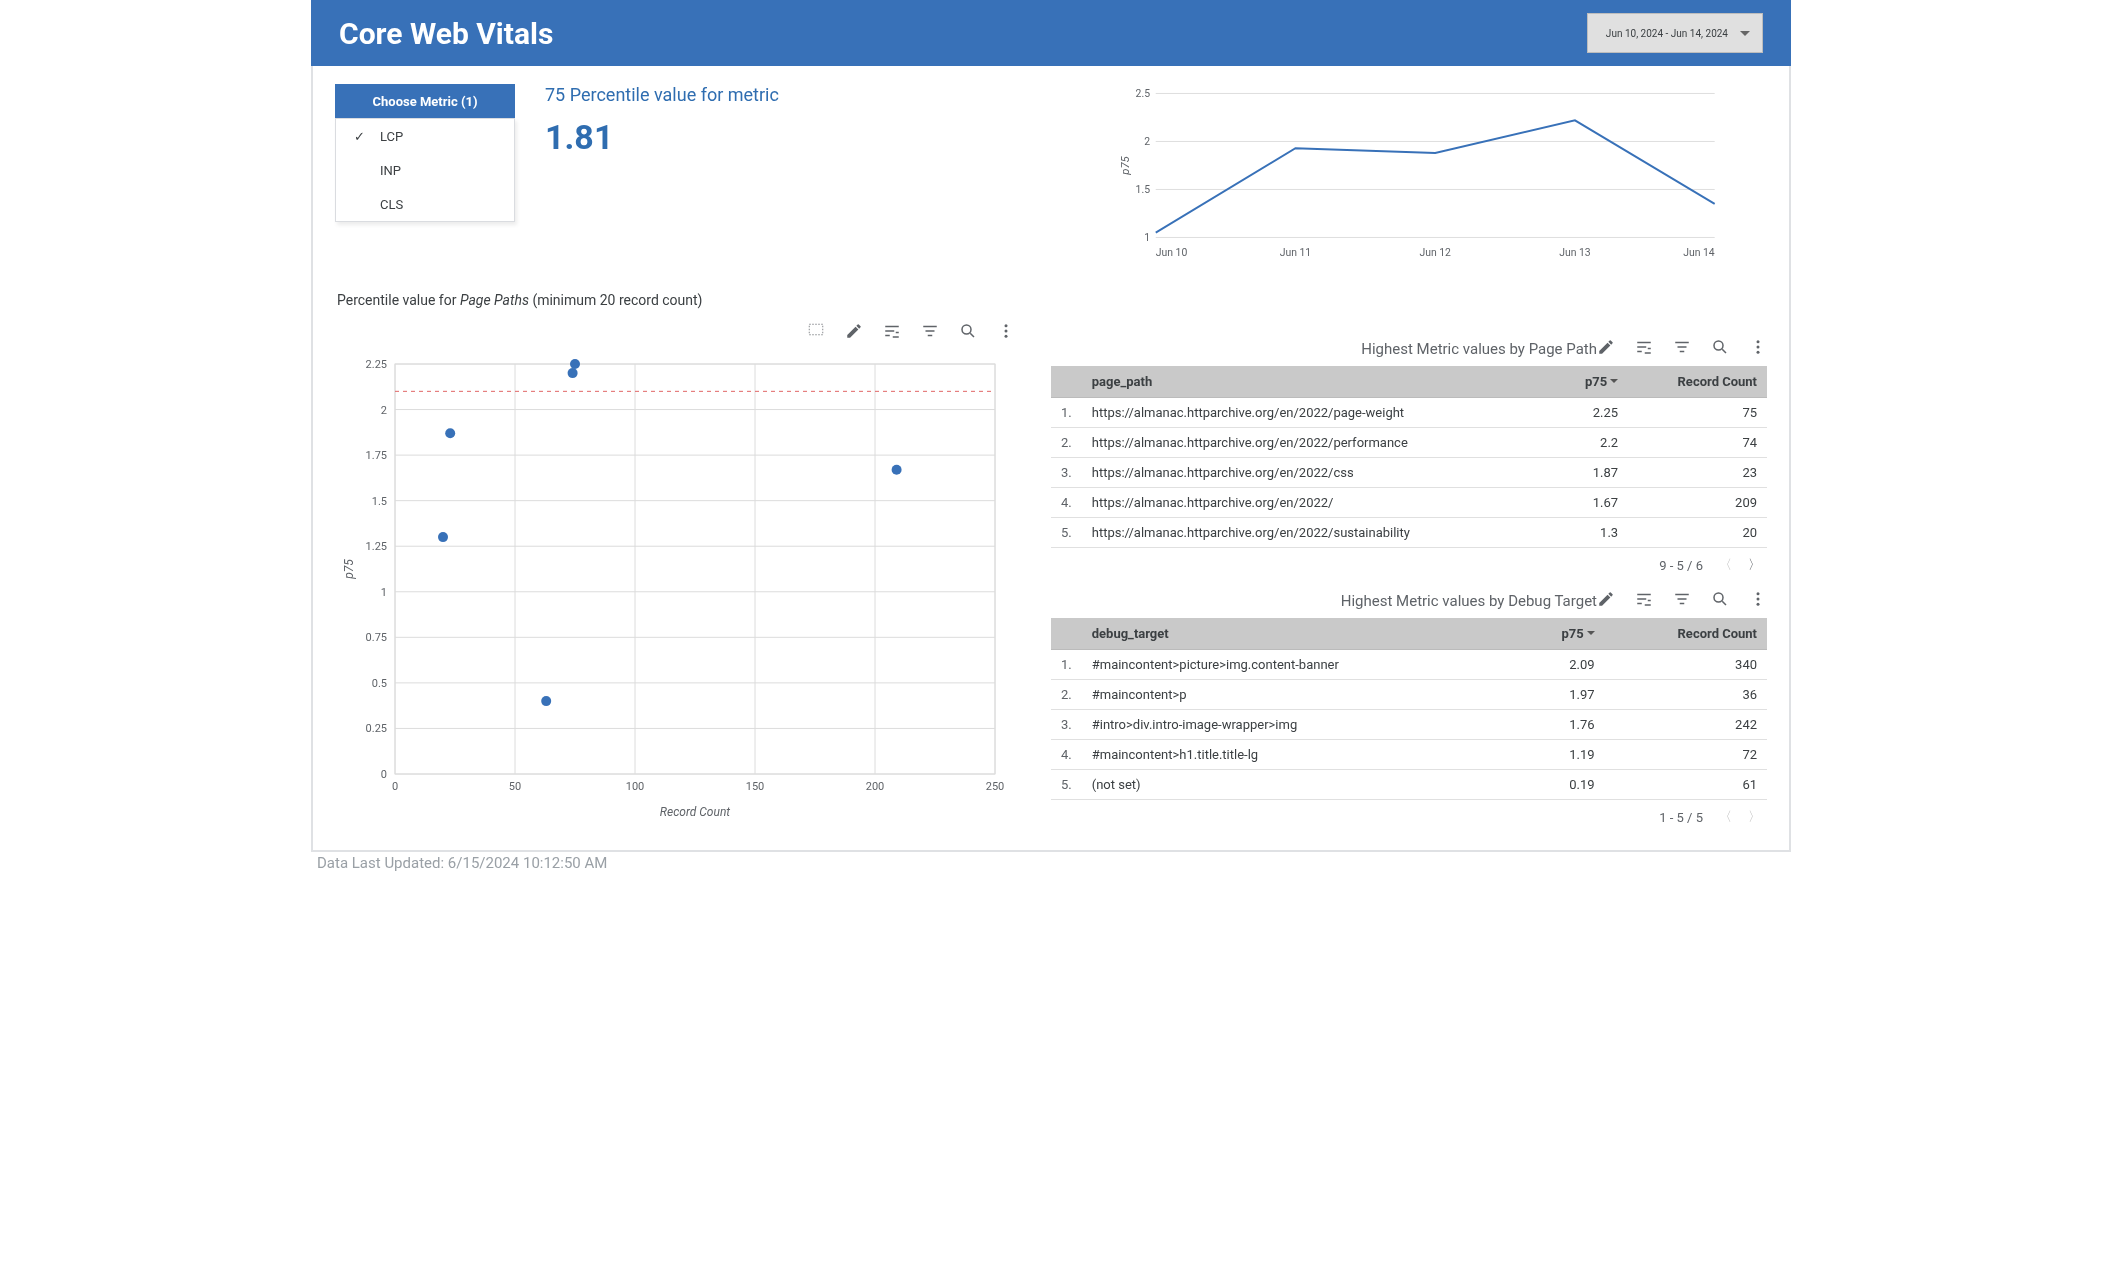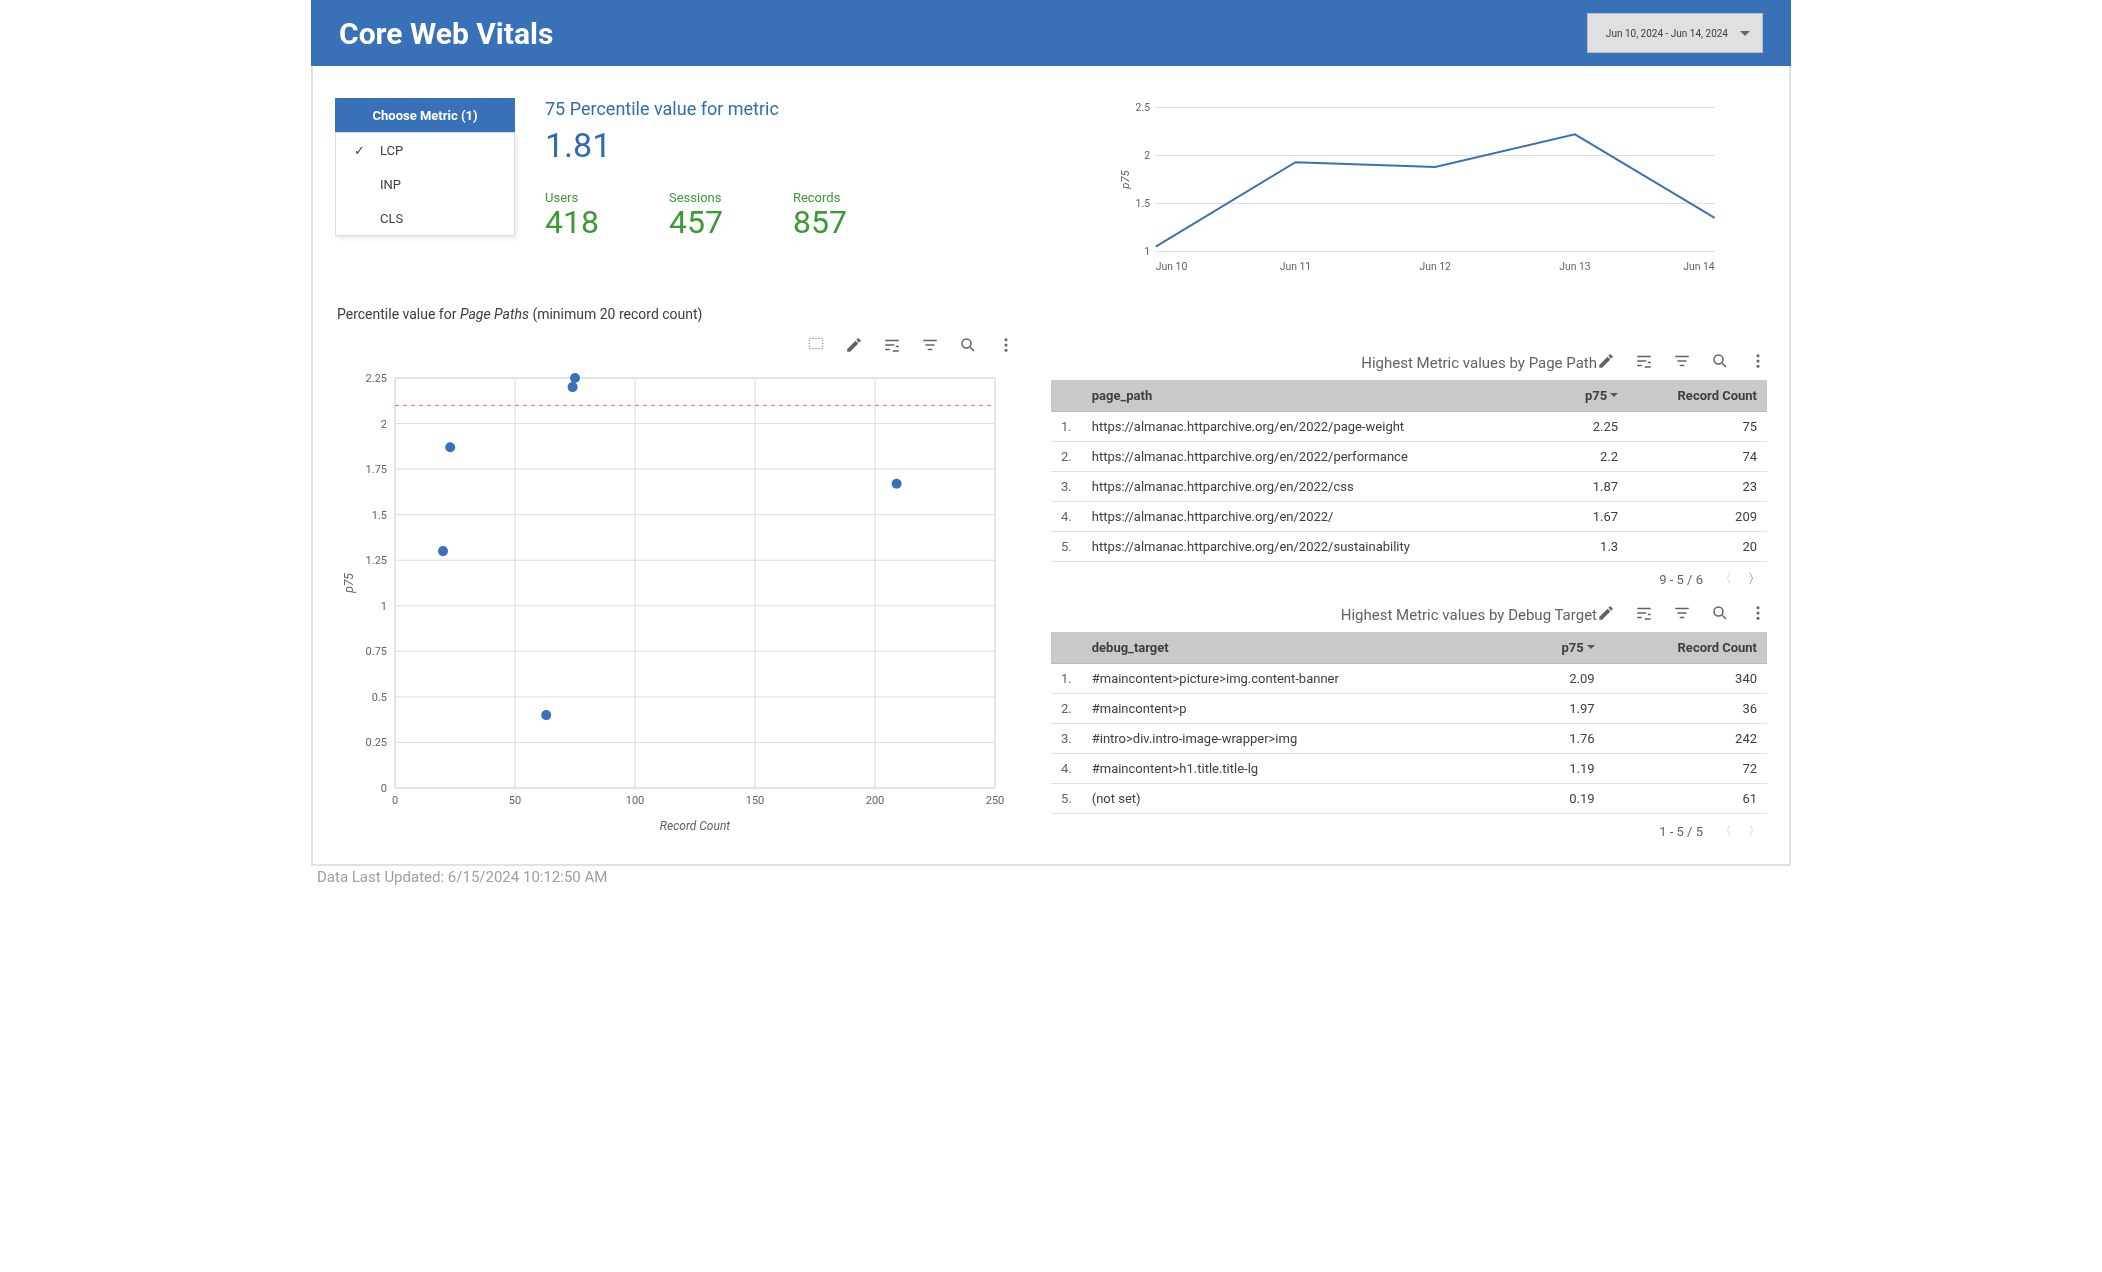--- a/index.html
+++ b/index.html
@@ -13,30 +13,30 @@
     --hdr:#c9c9c9;
     --red:#e06666;
   }
   *{box-sizing:border-box}
   body{margin:0;font-family:Roboto,Arial,sans-serif;color:var(--text);font-size:13px;background:#fff}
   .page{width:1480px;margin:0 auto}
   .topbar{background:var(--blue);color:#fff;height:66px;display:flex;align-items:center;justify-content:space-between;padding:0 28px}
   .title{font-size:30px;font-weight:700}
   .date-picker{background:#e0e0e0;color:#3c4043;border:1px solid #bdbdbd;height:40px;padding:0 34px 0 18px;display:flex;align-items:center;font-size:10px;cursor:pointer;position:relative}
   .date-picker:after{content:"";position:absolute;right:12px;top:17px;border:5px solid transparent;border-top-color:#666}
-  .canvas{border:2px solid #dfe1e4;border-top:none;padding:32px 22px 8px 22px}
+  .canvas{border:2px solid #dfe1e4;border-top:none;padding:18px 22px 8px 22px}
   .row1{display:flex;gap:30px;align-items:flex-start}
   .metric-col{width:180px}
   .choose-header{background:var(--blue);color:#fff;font-size:13px;font-weight:700;height:34px;display:flex;align-items:center;justify-content:center}
   .choose-list{background:#fff;border:1px solid #dadce0;box-shadow:2px 3px 4px rgba(0,0,0,.08)}
   .choose-item{height:34px;display:flex;align-items:center;gap:10px;padding:0 18px;font-size:13px;color:var(--text);cursor:pointer}
   .choose-item .chk{width:16px;color:#3c4043}
   .pct-col{width:500px}
   .pct-label{color:var(--link);font-size:18px}
-  .pct-value{color:var(--link);font-size:34px;font-weight:400;line-height:1.1;margin-top:8px}
+  .pct-value{color:var(--link);font-size:34px;font-weight:700;line-height:1.1;margin-top:14px}
   .kpis{display:flex;gap:70px;margin-top:26px}
   .kpi-label{color:var(--green);font-size:13px}
   .kpi-val{color:var(--green);font-size:32px;line-height:1.1}
   .linechart{flex:1;min-width:620px;height:180px}
   .section-label{font-size:14px;color:var(--text);margin:28px 0 14px 2px}
   .section-label i{font-style:italic;font-weight:400}
   .row2{display:flex;gap:36px;align-items:flex-start}
   .scatter-wrap{width:680px}
   .toolbar{display:flex;gap:20px;justify-content:flex-end;color:#5f6368;margin-bottom:4px}
   .toolbar span{cursor:pointer}
@@ -89,34 +89,20 @@
           <div class="choose-item">
               <span class="chk"></span>
               <span>CLS</span>
             </div>
         </div>
       </div>
 
       <div class="pct-col">
         <div class="pct-label">75 Percentile value for metric</div>
         <div class="pct-value">1.81</div>
-        <div class="kpis">
-          <div>
-              <div class="kpi-label">Users</div>
-              <div class="kpi-val">418</div>
-            </div>
-          <div>
-              <div class="kpi-label">Sessions</div>
-              <div class="kpi-val">457</div>
-            </div>
-          <div>
-              <div class="kpi-label">Records</div>
-              <div class="kpi-val">857</div>
-            </div>
-        </div>
       </div>
 
       <svg class="linechart" viewBox="0 0 640 190">
         <g id="line-chart-g">
             <line x1="40" x2="630" y1="162" y2="162" stroke="#dcdcdc"></line>
             <text x="34" y="166" text-anchor="end" font-size="11" fill="#5f6368">1</text>
             <line x1="40" x2="630" y1="111.33333333333334" y2="111.33333333333334" stroke="#dcdcdc"></line>
             <text x="34" y="115.33333333333334" text-anchor="end" font-size="11" fill="#5f6368">1.5</text>
             <line x1="40" x2="630" y1="60.66666666666667" y2="60.66666666666667" stroke="#dcdcdc"></line>
             <text x="34" y="64.66666666666667" text-anchor="end" font-size="11" fill="#5f6368">2</text>

